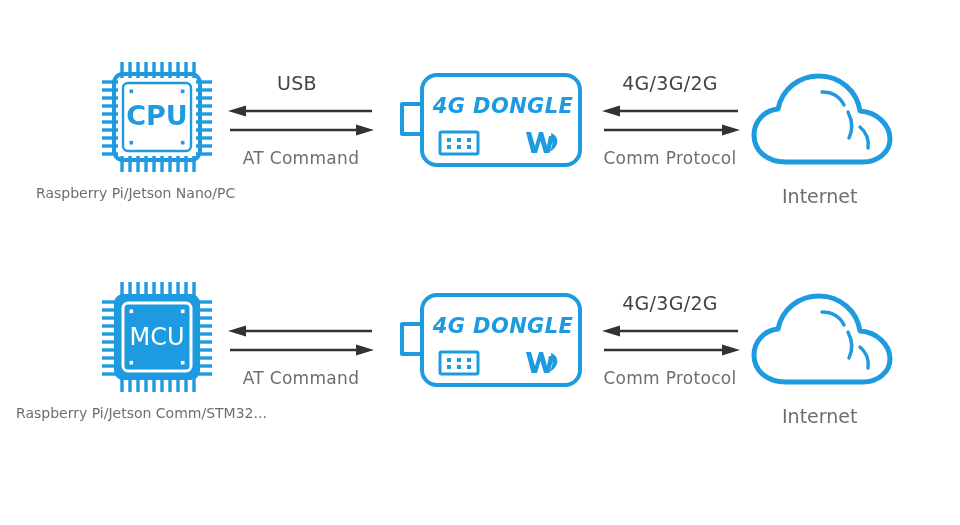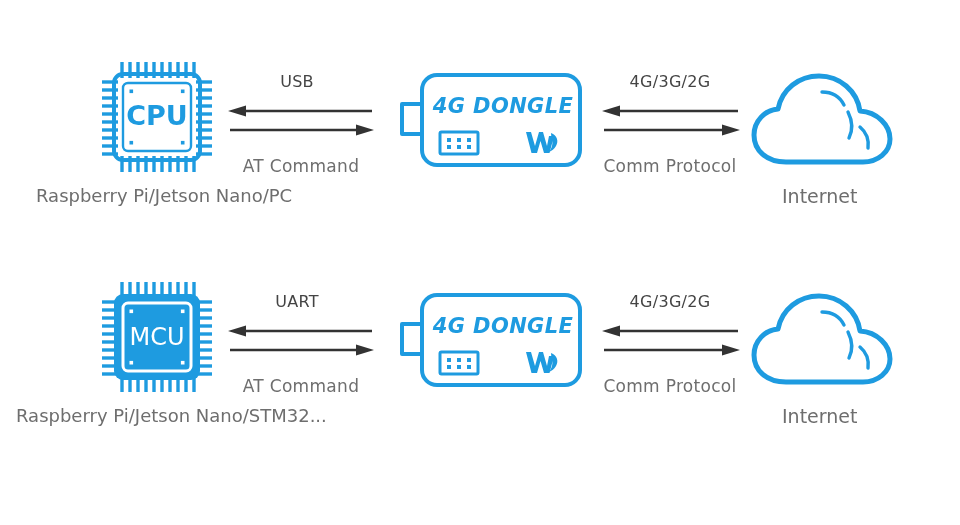--- a/index.html
+++ b/index.html
@@ -62,37 +62,36 @@
     position: absolute;
     width: 160px;
     height: 100px;
   }
   .arrows svg { display: block; }
 
   .arrow-label {
     position: absolute;
     width: 180px;
     text-align: center;
-    font-size: 16px;
+    font-size: 19px;
     letter-spacing: 0.3px;
     white-space: nowrap;
   }
   .arrow-label.top {
     color: #444444;
   }
   .arrow-label.bottom {
     color: #6e6e6e;
     font-size: 17px;
-    margin-top: 8px;
   }
 
   
   .caption {
     position: absolute;
-    font-size: 18px;
+    font-size: 14px;
     color: #6e6e6e;
     white-space: nowrap;
   }
 </style>
 </head>
 <body>
 
 <div class="diagram">
 
   <div class="row row-1">
@@ -283,23 +282,22 @@
 
         <rect x="25" y="25" width="68" height="68" rx="5" ry="5" fill="none" stroke="#ffffff" stroke-width="3"></rect>
 
         <rect x="31.5" y="31.5" width="3.6" height="3.6" fill="#ffffff"></rect>
         <rect x="82.9" y="31.5" width="3.6" height="3.6" fill="#ffffff"></rect>
         <rect x="31.5" y="82.9" width="3.6" height="3.6" fill="#ffffff"></rect>
         <rect x="82.9" y="82.9" width="3.6" height="3.6" fill="#ffffff"></rect>
         <text x="59" y="67" text-anchor="middle" font-family="DejaVu Sans, Liberation Sans, sans-serif" font-size="24" fill="#ffffff">MCU</text>
       </svg>
     </div>
-    <div class="caption" style="left:16px; top:155px;">Raspberry Pi/Jetson Nano/STM32...</div>
-
-    <div class="arrow-label top" style="left:207px; top:42px;">UART</div>
+    <div class="caption" style="left:16px; top:155px;">Raspberry Pi/Jetson Comm/STM32...</div>
+
     <div class="arrows" style="left:228px; top:70px;">
       <svg width="146" height="46" viewBox="0 0 146 46">
         <line x1="14" y1="11" x2="144" y2="11" stroke="#333333" stroke-width="2.6"></line>
         <polygon points="0,11 18,5.5 18,16.5" fill="#333333"></polygon>
         <line x1="2" y1="30" x2="132" y2="30" stroke="#333333" stroke-width="2.6"></line>
         <polygon points="146,30 128,24.5 128,35.5" fill="#333333"></polygon>
       </svg>
     </div>
     <div class="arrow-label bottom" style="left:211px; top:118px;">AT Command</div>
 

